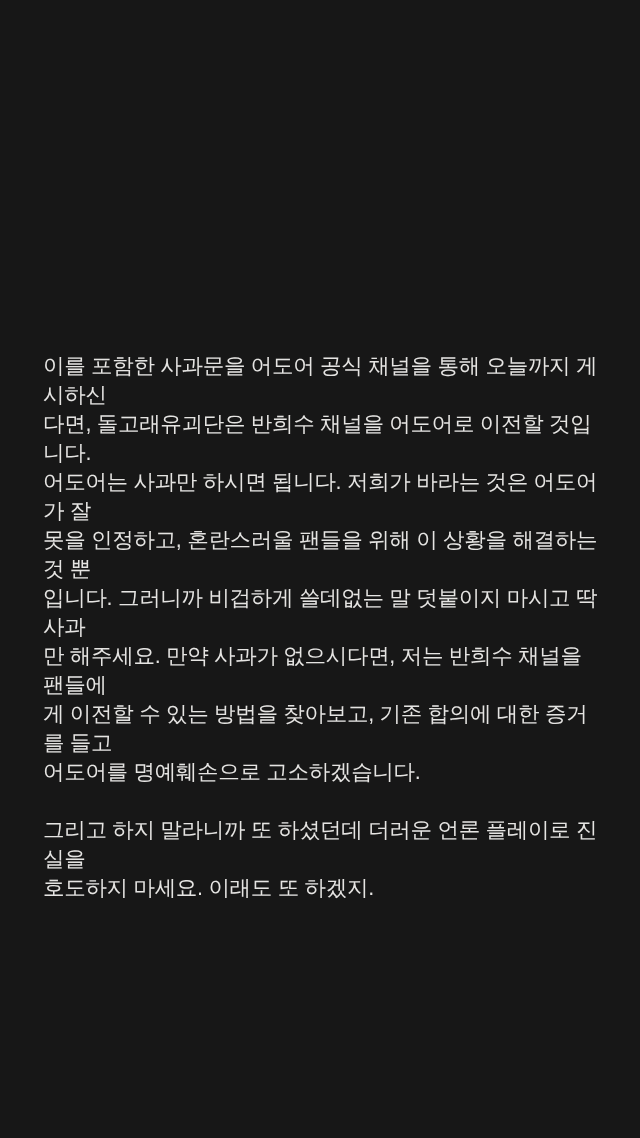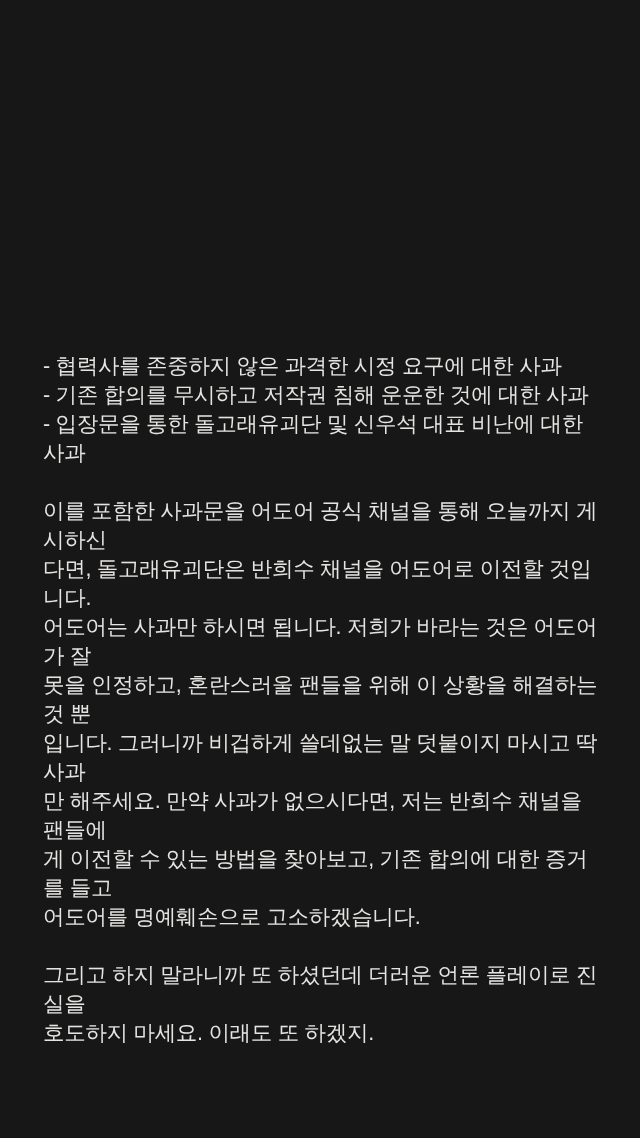--- a/index.html
+++ b/index.html
@@ -32,23 +32,20 @@
   }
   .text-block p:last-child {
     margin-bottom: 0;
   }
 </style>
 </head>
 <body>
 
 <div class="canvas">
   <div class="text-block">
-    <p>- 협력사를 존중하지 않은 과격한 시정 요구에 대한 사과
-- 기존 합의를 무시하고 저작권 침해 운운한 것에 대한 사과
-- 입장문을 통한 돌고래유괴단 및 신우석 대표 비난에 대한 사과</p>
     <p>이를 포함한 사과문을 어도어 공식 채널을 통해 오늘까지 게시하신
 다면, 돌고래유괴단은 반희수 채널을 어도어로 이전할 것입니다.
 어도어는 사과만 하시면 됩니다. 저희가 바라는 것은 어도어가 잘
 못을 인정하고, 혼란스러울 팬들을 위해 이 상황을 해결하는 것 뿐
 입니다. 그러니까 비겁하게 쓸데없는 말 덧붙이지 마시고 딱 사과
 만 해주세요. 만약 사과가 없으시다면, 저는 반희수 채널을 팬들에
 게 이전할 수 있는 방법을 찾아보고, 기존 합의에 대한 증거를 들고
 어도어를 명예훼손으로 고소하겠습니다.</p>
     <p>그리고 하지 말라니까 또 하셨던데 더러운 언론 플레이로 진실을
 호도하지 마세요. 이래도 또 하겠지.</p>

